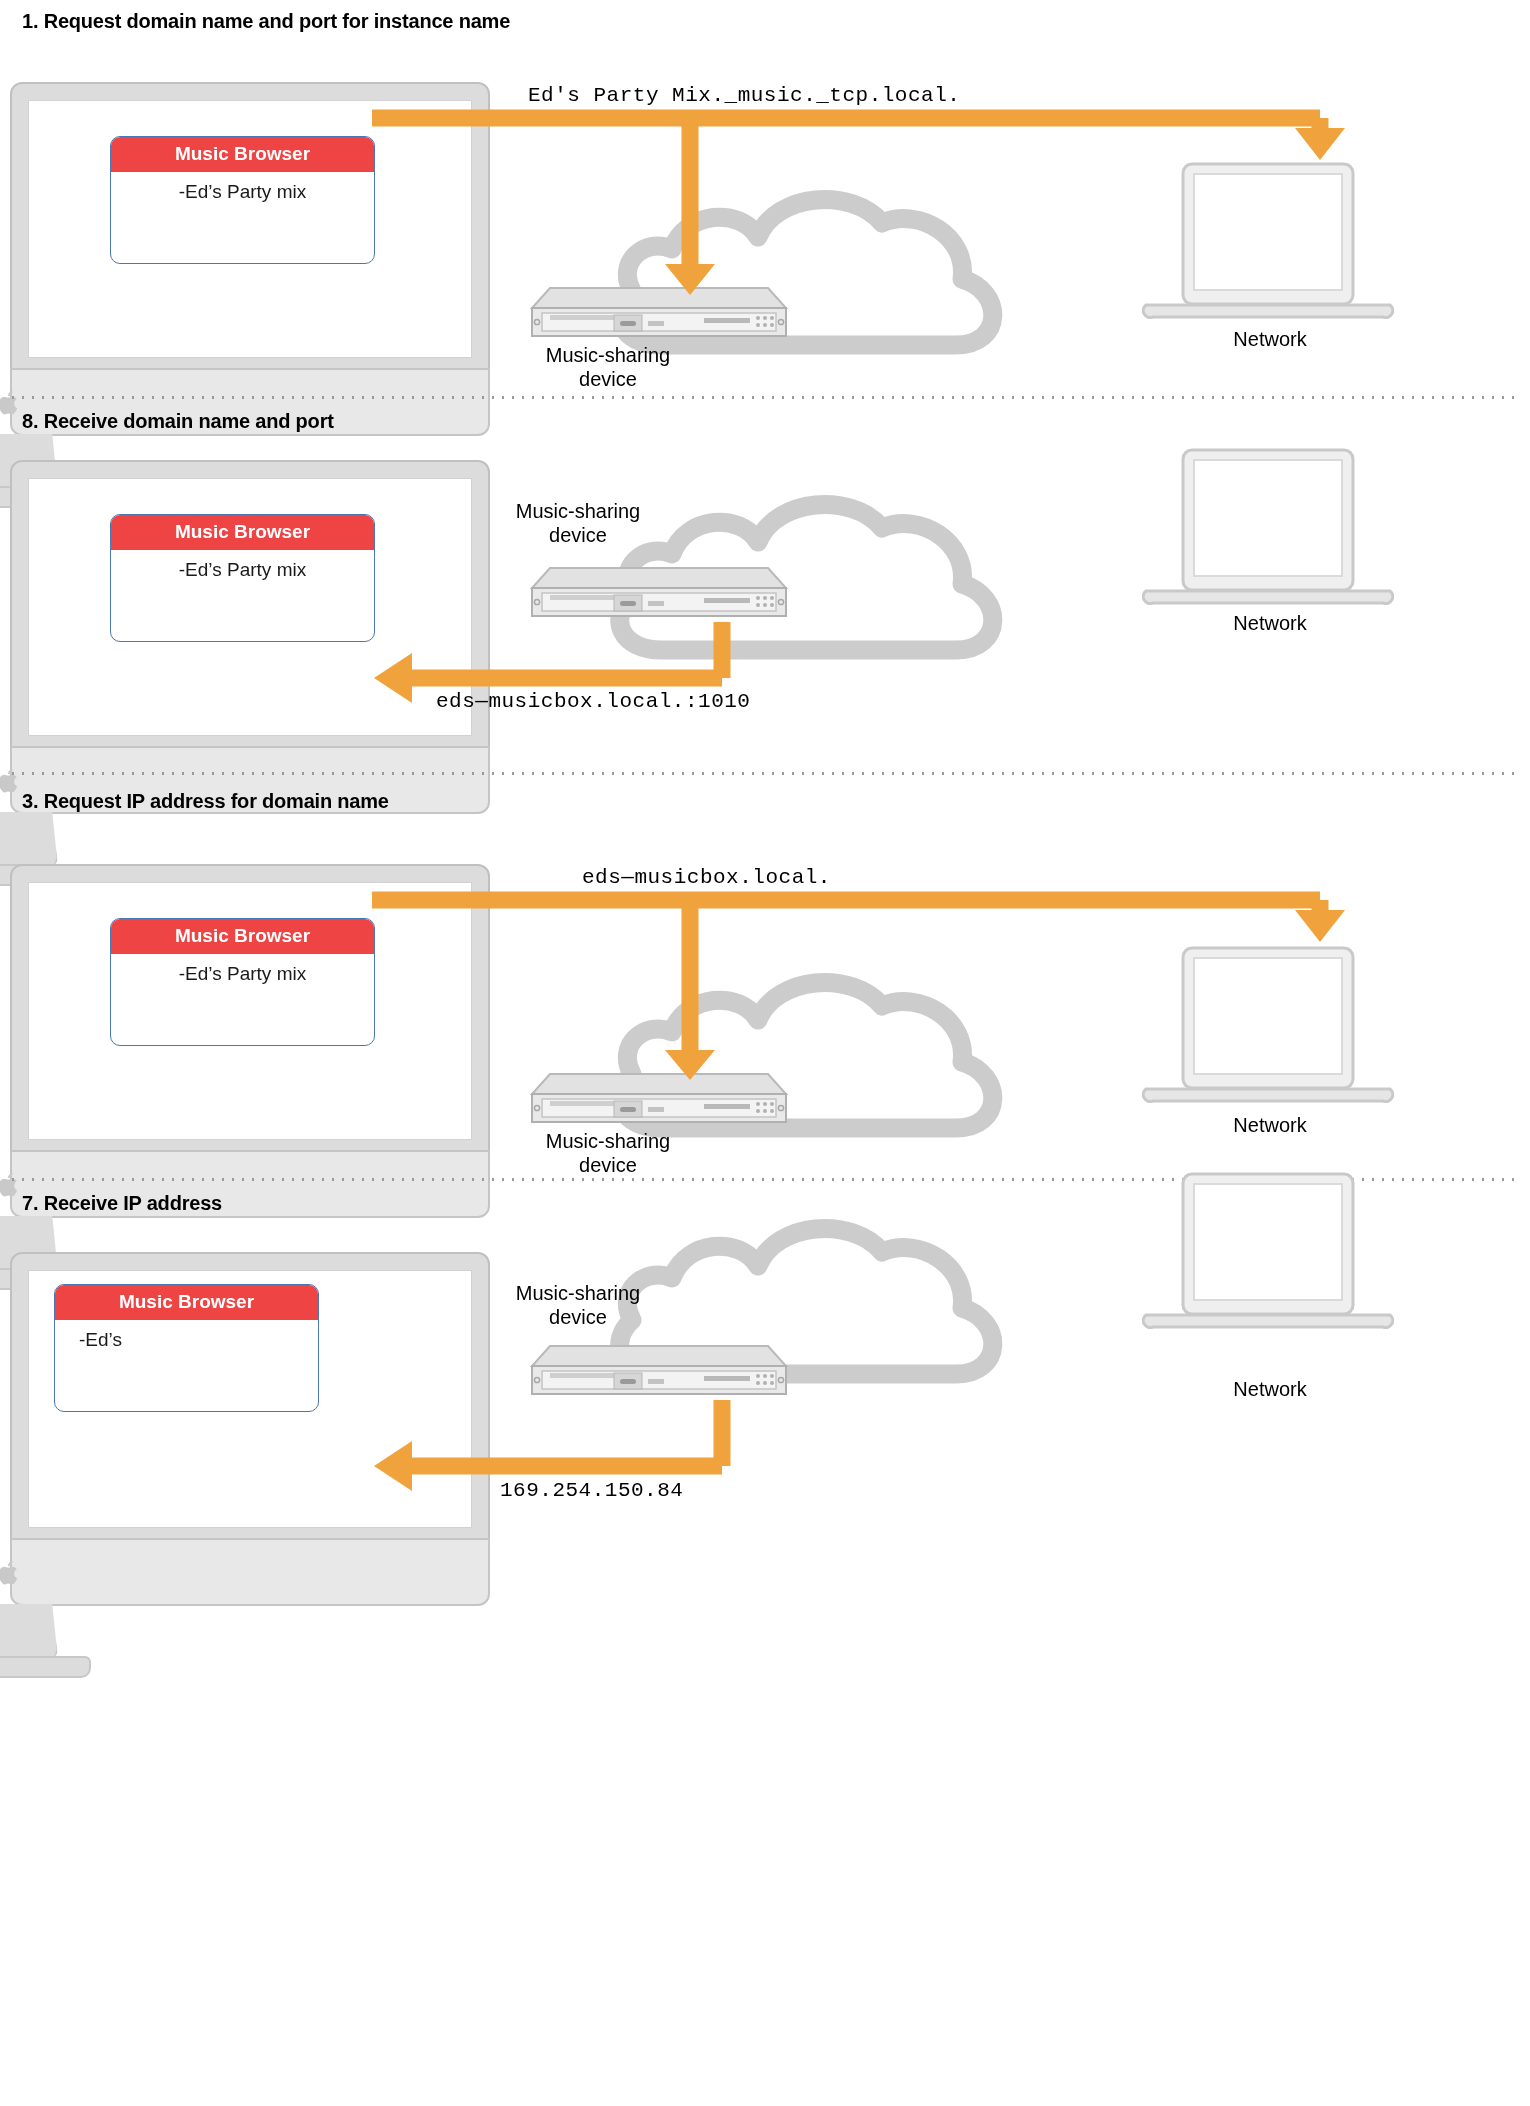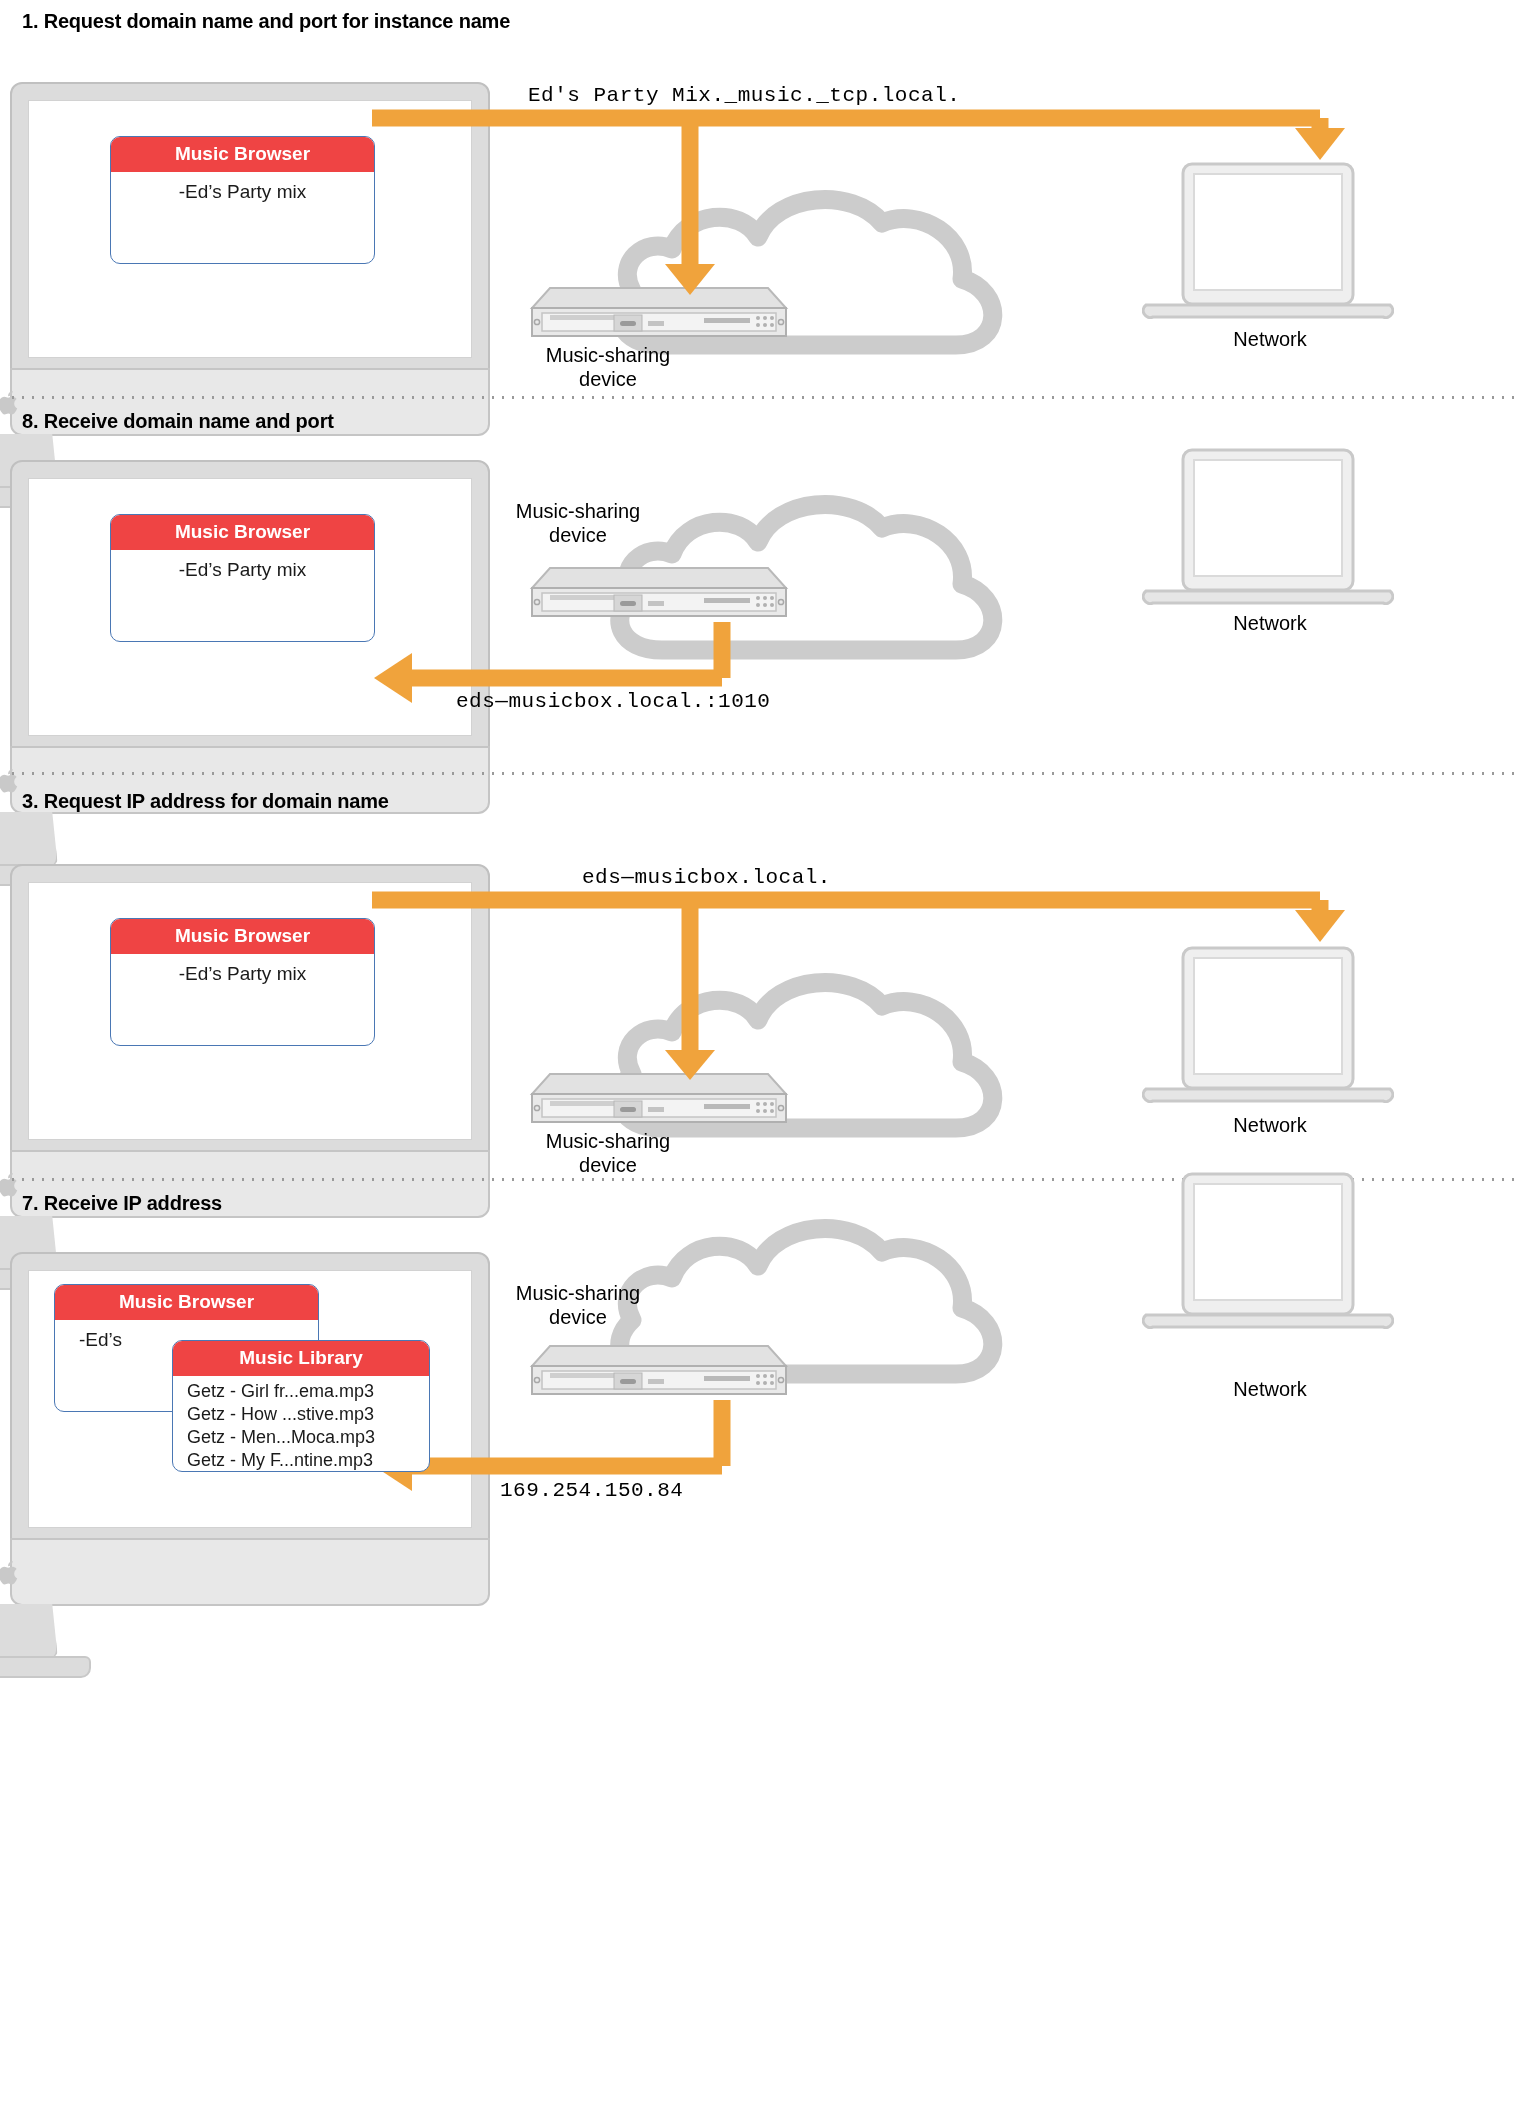--- a/index.html
+++ b/index.html
@@ -252,21 +252,21 @@
     </g>
     <circle cx="9" cy="40" r="2.6" fill="none" stroke="#a8a8a8" stroke-width="1.5"></circle>
     <circle cx="253" cy="40" r="2.6" fill="none" stroke="#a8a8a8" stroke-width="1.5"></circle>
   </svg>
 
   <svg class="arrow-svg" style="left:0;top:0;" width="1530" height="372">
     <path d="M722 222 V278" stroke="#F0A33C" stroke-width="17" fill="none"></path>
     <path d="M722 278 H410" stroke="#F0A33C" stroke-width="17" fill="none"></path>
     <polygon points="412,253 412,303 374,278" fill="#F0A33C"></polygon>
   </svg>
-  <div class="mono" style="left:436px;top:290px;margin-left:20px;">eds—musicbox.local.:1010</div>
+  <div class="mono" style="left:436px;top:290px;">eds—musicbox.local.:1010</div>
 </div>
 
 <div class="divider" style="top:772px;"></div>
 
 <div class="panel" style="top:780px;height:396px;">
   <div class="panel-title" style="position:absolute;left:22px;top:10px;">3. Request IP address for domain name</div>
 
   <div class="imac" style="left:10px;top:84px;">
     <div class="bezel"></div>
     <div class="screen"></div>
@@ -348,29 +348,20 @@
     <div class="foot"></div>
   </div>
 
   <div class="win" style="left:54px;top:102px;width:265px;height:128px;z-index:1;">
     <div class="titlebar">Music Browser</div>
     <div class="body">
       <div class="row" style="padding-left:24px;">-Ed’s</div>
     </div>
   </div>
 
-  <div class="win" style="left:172px;top:158px;width:258px;height:132px;z-index:2;">
-    <div class="titlebar">Music Library</div>
-    <div class="body" style="padding-top:4px;font-size:18px;">
-      <div class="row" style="padding-left:14px;">Getz - Girl fr...ema.mp3</div>
-      <div class="row" style="padding-left:14px;">Getz - How ...stive.mp3</div>
-      <div class="row" style="padding-left:14px;">Getz - Men...Moca.mp3</div>
-      <div class="row" style="padding-left:14px;">Getz - My F...ntine.mp3</div>
-    </div>
-  </div>
 
   <svg class="cloud" style="left:600px;top:-8px;" width="420" height="230" viewBox="0 0 420 230">
     <path d="M62 200 C 20 200, 8 168, 32 146 C 16 118, 44 92, 72 104 C 86 66, 140 62, 158 92 C 176 48, 252 42, 282 78 C 320 62, 368 92, 362 134 C 404 146, 404 200, 356 200 Z" fill="none" stroke="#cccccc" stroke-width="19" stroke-linecap="round" stroke-linejoin="round"></path>
   </svg>
 
   <div class="laptop" style="left:1142px;top:-10px;">
     <svg width="252" height="162" viewBox="0 0 252 162">
       <rect x="41" y="2" width="170" height="140" rx="9" fill="#efefef" stroke="#c9c9c9" stroke-width="3"></rect>
       <rect x="52" y="12" width="148" height="116" fill="#ffffff" stroke="#dadada" stroke-width="2"></rect>
       <path d="M4 143 H248 a7 7 0 0 1 -7 12 H11 a7 7 0 0 1 -7 -12 Z" fill="#e6e6e6" stroke="#c9c9c9" stroke-width="3"></path>

